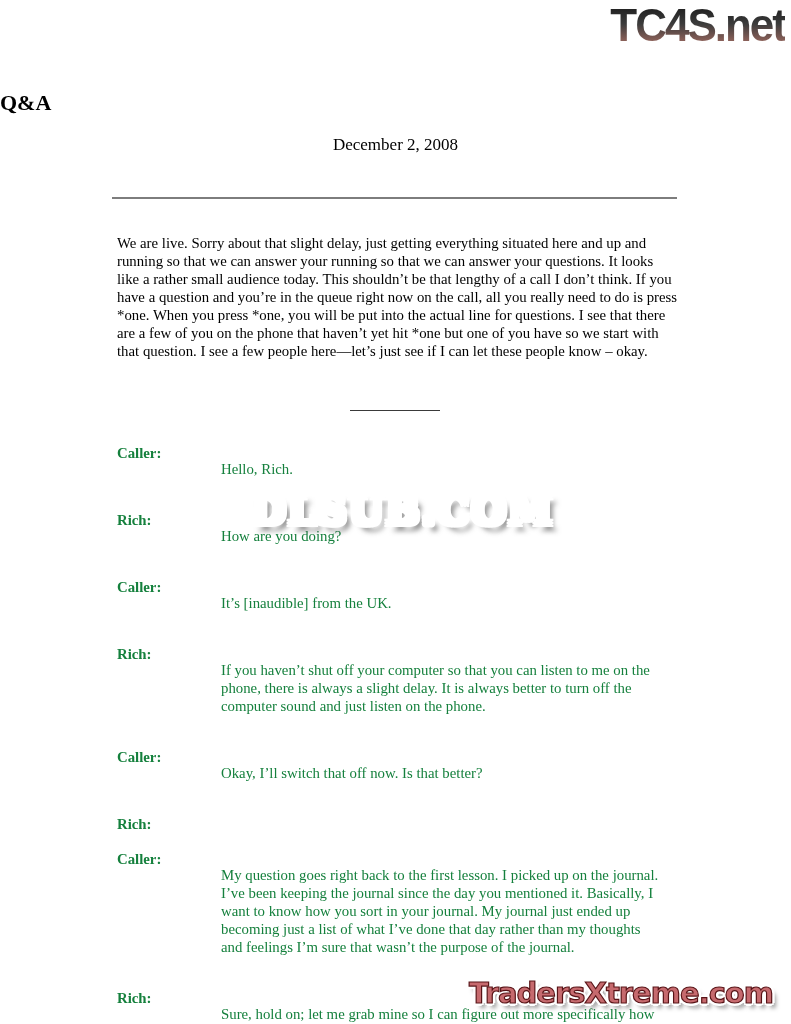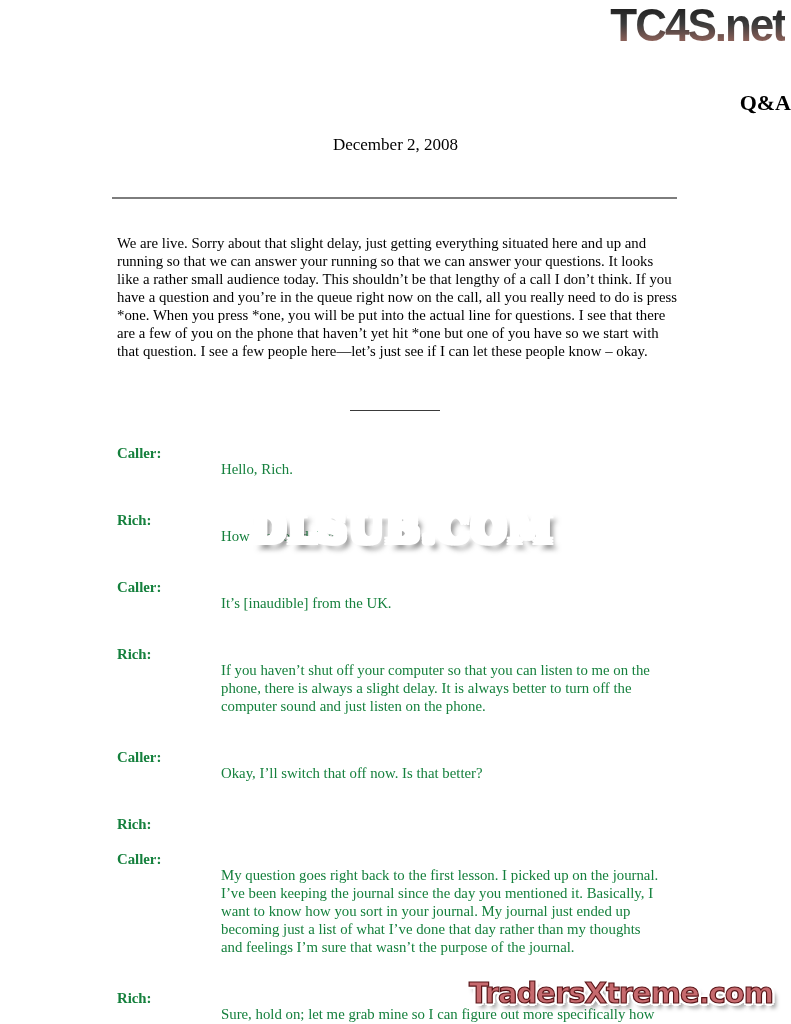--- a/index.html
+++ b/index.html
@@ -21,21 +21,21 @@
     letter-spacing:-2px;
     transform:scaleY(1.04);
     background:linear-gradient(to bottom, var(--tc4s-top) 12%, #3c3c3c 48%, var(--tc4s-bottom) 82%, #a07a72 100%);
     -webkit-background-clip:text;
     background-clip:text;
     color:transparent;
   }
 
   .title{
     position:absolute;top:90px;left:0;width:100%;
-    text-align:right;
+    text-align:left;
     font-size:22px;font-weight:bold;color:#000;
   }
   .date{
     position:absolute;top:135px;left:0;width:100%;
     text-align:center;
     font-size:17px;color:#000;
   }
 
   .rule{
     position:absolute;top:197px;left:112px;width:565px;
@@ -57,21 +57,21 @@
     font-size:14.8px;line-height:18px;color:#15803d;
   }
   .row{display:flex;margin-bottom:17px;}
   .speaker{flex:0 0 88px;font-weight:bold;}
   .speech{flex:1;}
   .speech p{margin:16px;}
   .speech p + p{margin-top:14px;}
 
   
   .watermark{
-    position:absolute;top:504px;left:251px;
+    position:absolute;top:486px;left:251px;
     font-family:"DejaVu Serif", serif;
     font-weight:bold;
     font-size:40px;
     letter-spacing:2px;
     color:var(--dlsub-red);
     text-shadow:
       -3px 0 0 #fff, 3px 0 0 #fff, 0 -3px 0 #fff, 0 3px 0 #fff,
       -2px -2px 0 #fff, 2px -2px 0 #fff, -2px 2px 0 #fff, 2px 2px 0 #fff,
       -3px 3px 0 #fff, 3px 3px 0 #fff, -3px -3px 0 #fff, 3px -3px 0 #fff,
       6px 7px 5px rgba(60,60,60,0.55);

